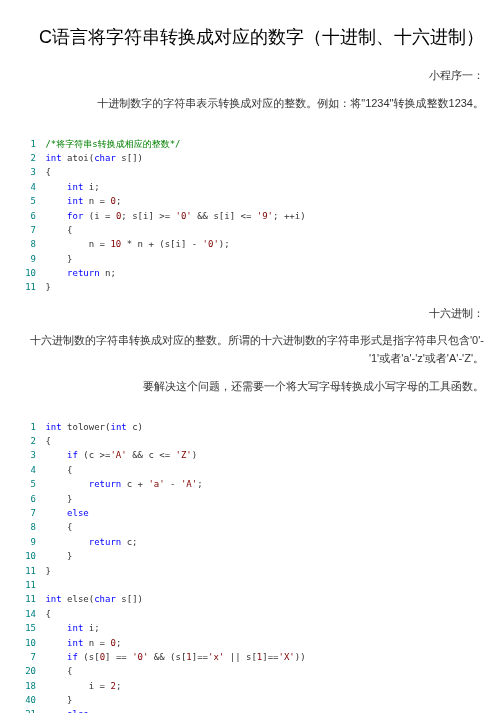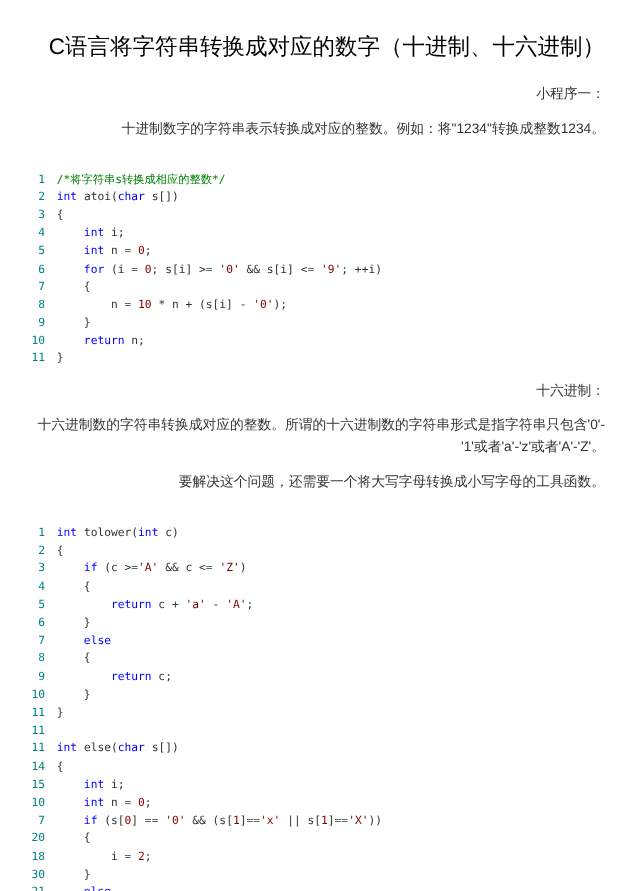--- a/index.html
+++ b/index.html
@@ -78,21 +78,21 @@
 <span class="ln">10</span> <span>    }</span>
 <span class="ln">11</span> <span>}</span>
 <span class="ln">11</span> <span></span>
 <span class="ln">11</span> <span class="kw">int</span><span> else(</span><span class="kw">char</span><span> s[])</span>
 <span class="ln">14</span> <span>{</span>
 <span class="ln">15</span> <span class="kw">    int</span><span> i;</span>
 <span class="ln">10</span> <span class="kw">    int</span><span> n = </span><span class="num">0</span><span>;</span>
 <span class="ln">7</span> <span class="kw">    if</span><span> (s[</span><span class="num">0</span><span>] == </span><span class="str">'0'</span><span> &amp;&amp; (s[</span><span class="num">1</span><span>]==</span><span class="str">'x'</span><span> || s[</span><span class="num">1</span><span>]==</span><span class="str">'X'</span><span>))</span>
 <span class="ln">20</span> <span>    {</span>
 <span class="ln">18</span> <span>        i = </span><span class="num">2</span><span>;</span>
-<span class="ln">30</span> <span>    }</span>
+<span class="ln">40</span> <span>    }</span>
 <span class="ln">21</span> <span class="kw">    else</span>
  
  
  
  
  
  
  
  
  

